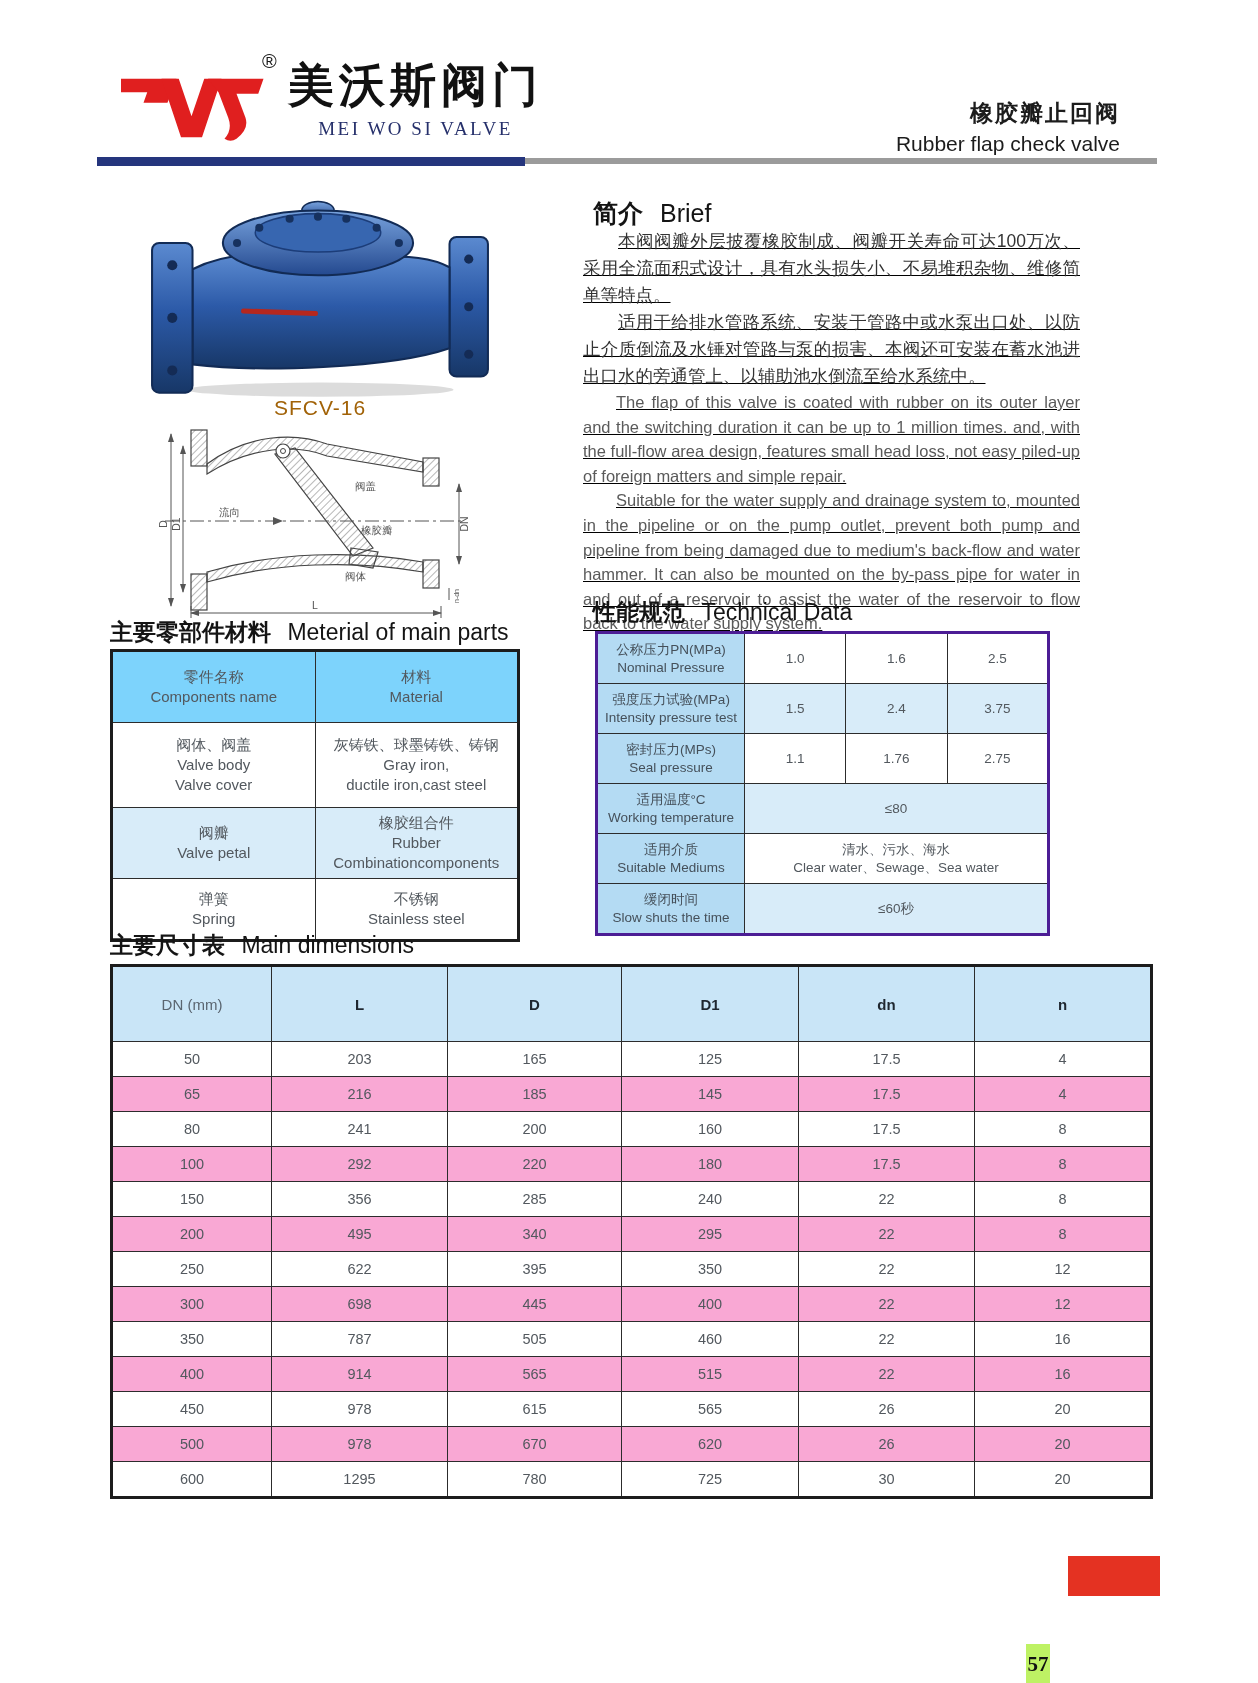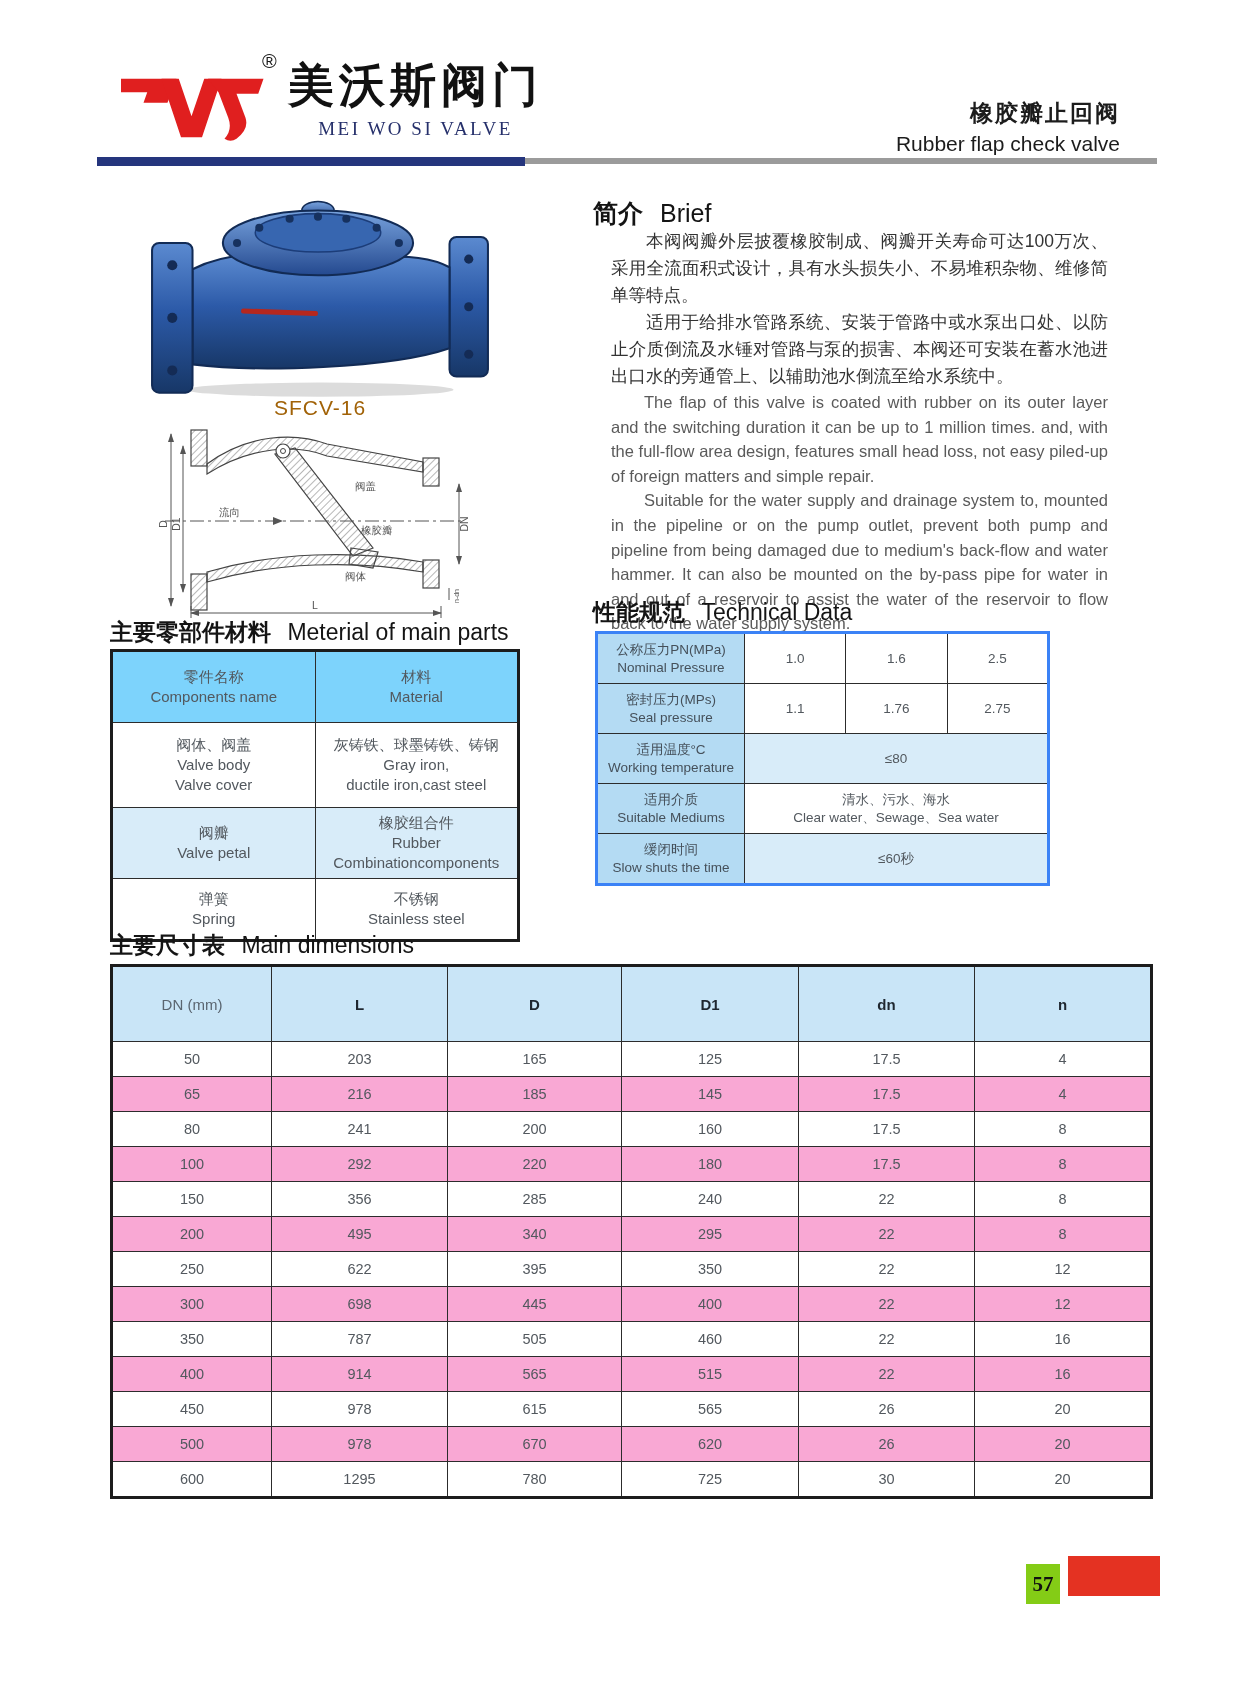--- a/index.html
+++ b/index.html
@@ -44,40 +44,40 @@
   
   #materials-table{position:absolute;left:110px;top:649px;width:410px;border:3px solid #1c1c1c;}
   #materials-table th{background:#7dd3fc;height:66px;font-size:15px;line-height:1.35;}
   #materials-table td{font-size:15px;line-height:1.35;}
   #materials-table tr:nth-child(1) td{height:80px;}
   #materials-table tr:nth-child(2) td{height:66px;}
   #materials-table tr:nth-child(3) td{height:56px;}
   #materials-table tr.alt td{background:#d8ecf9;}
 
   
-  #tech-table{position:absolute;left:595px;top:631px;width:455px;border:3px solid #3b82f6;}
+  #tech-table{position:absolute;left:595px;top:631px;width:455px;border:3px solid #4c1d95;}
   #tech-table td{font-size:13.5px;line-height:1.3;height:45px;}
   #tech-table td.lbl{background:#b4dbf3;width:138px;color:#45505a;}
   #tech-table td.alt{background:#d8ecf9;}
 
   
   #dims-table{position:absolute;left:110px;top:964px;width:1040px;border:3px solid #1c1c1c;}
   #dims-table th{background:#c9e5f7;height:70px;font-size:15px;color:#1f2730;font-weight:bold;}
   #dims-table th.first{color:#5a6570;font-weight:normal;}
   #dims-table td{height:30px;font-size:14.5px;}
   #dims-table tr.alt td{background:#f9a8d4;}
 
   
-  .brief{position:absolute;left:611px;top:228px;width:497px;}
+  .brief{position:absolute;left:583px;top:228px;width:497px;text-decoration:underline;}
   .brief p{margin:0;text-indent:2em;text-align:justify;}
   .brief p.cn{font-size:17.5px;line-height:27px;color:#333;}
   .brief p.en{font-size:16.5px;line-height:24.6px;color:#5a5a5a;}
 
   
-  .pageno{position:absolute;left:1026px;top:1564px;width:34px;height:40px;background:#84cc16;
+  .pageno{position:absolute;left:1026px;top:1644px;width:24px;height:40px;background:#bef264;
           display:flex;align-items:center;justify-content:center;
           font-size:21px;font-weight:bold;color:#111;font-family:"Liberation Serif",serif;}
   .pagebar{position:absolute;left:1068px;top:1556px;width:92px;height:40px;background:#e43222;}
 </style>
 </head>
 <body>
 
 <div class="page">
 
   <svg class="logo-mark" viewBox="0 0 200 110">
@@ -240,20 +240,27 @@
   <table id="tech-table">
     <tbody id="tech-body">
         <tr>
           <td class="lbl pre">公称压力PN(MPa)
 Nominal Pressure</td>
           <td>1.0</td>
           <td>1.6</td>
           <td>2.5</td>
         </tr>
         <tr>
+          <td class="lbl pre">强度压力试验(MPa)
+Intensity pressure test</td>
+          <td class="alt">1.5</td>
+          <td class="alt">2.4</td>
+          <td class="alt">3.75</td>
+        </tr>
+        <tr>
           <td class="lbl pre">密封压力(MPs)
 Seal pressure</td>
           <td>1.1</td>
           <td>1.76</td>
           <td>2.75</td>
         </tr>
         <tr>
           <td class="lbl pre">适用温度°C
 Working temperature</td>
           <td class="pre alt" colspan="3">≤80</td>

